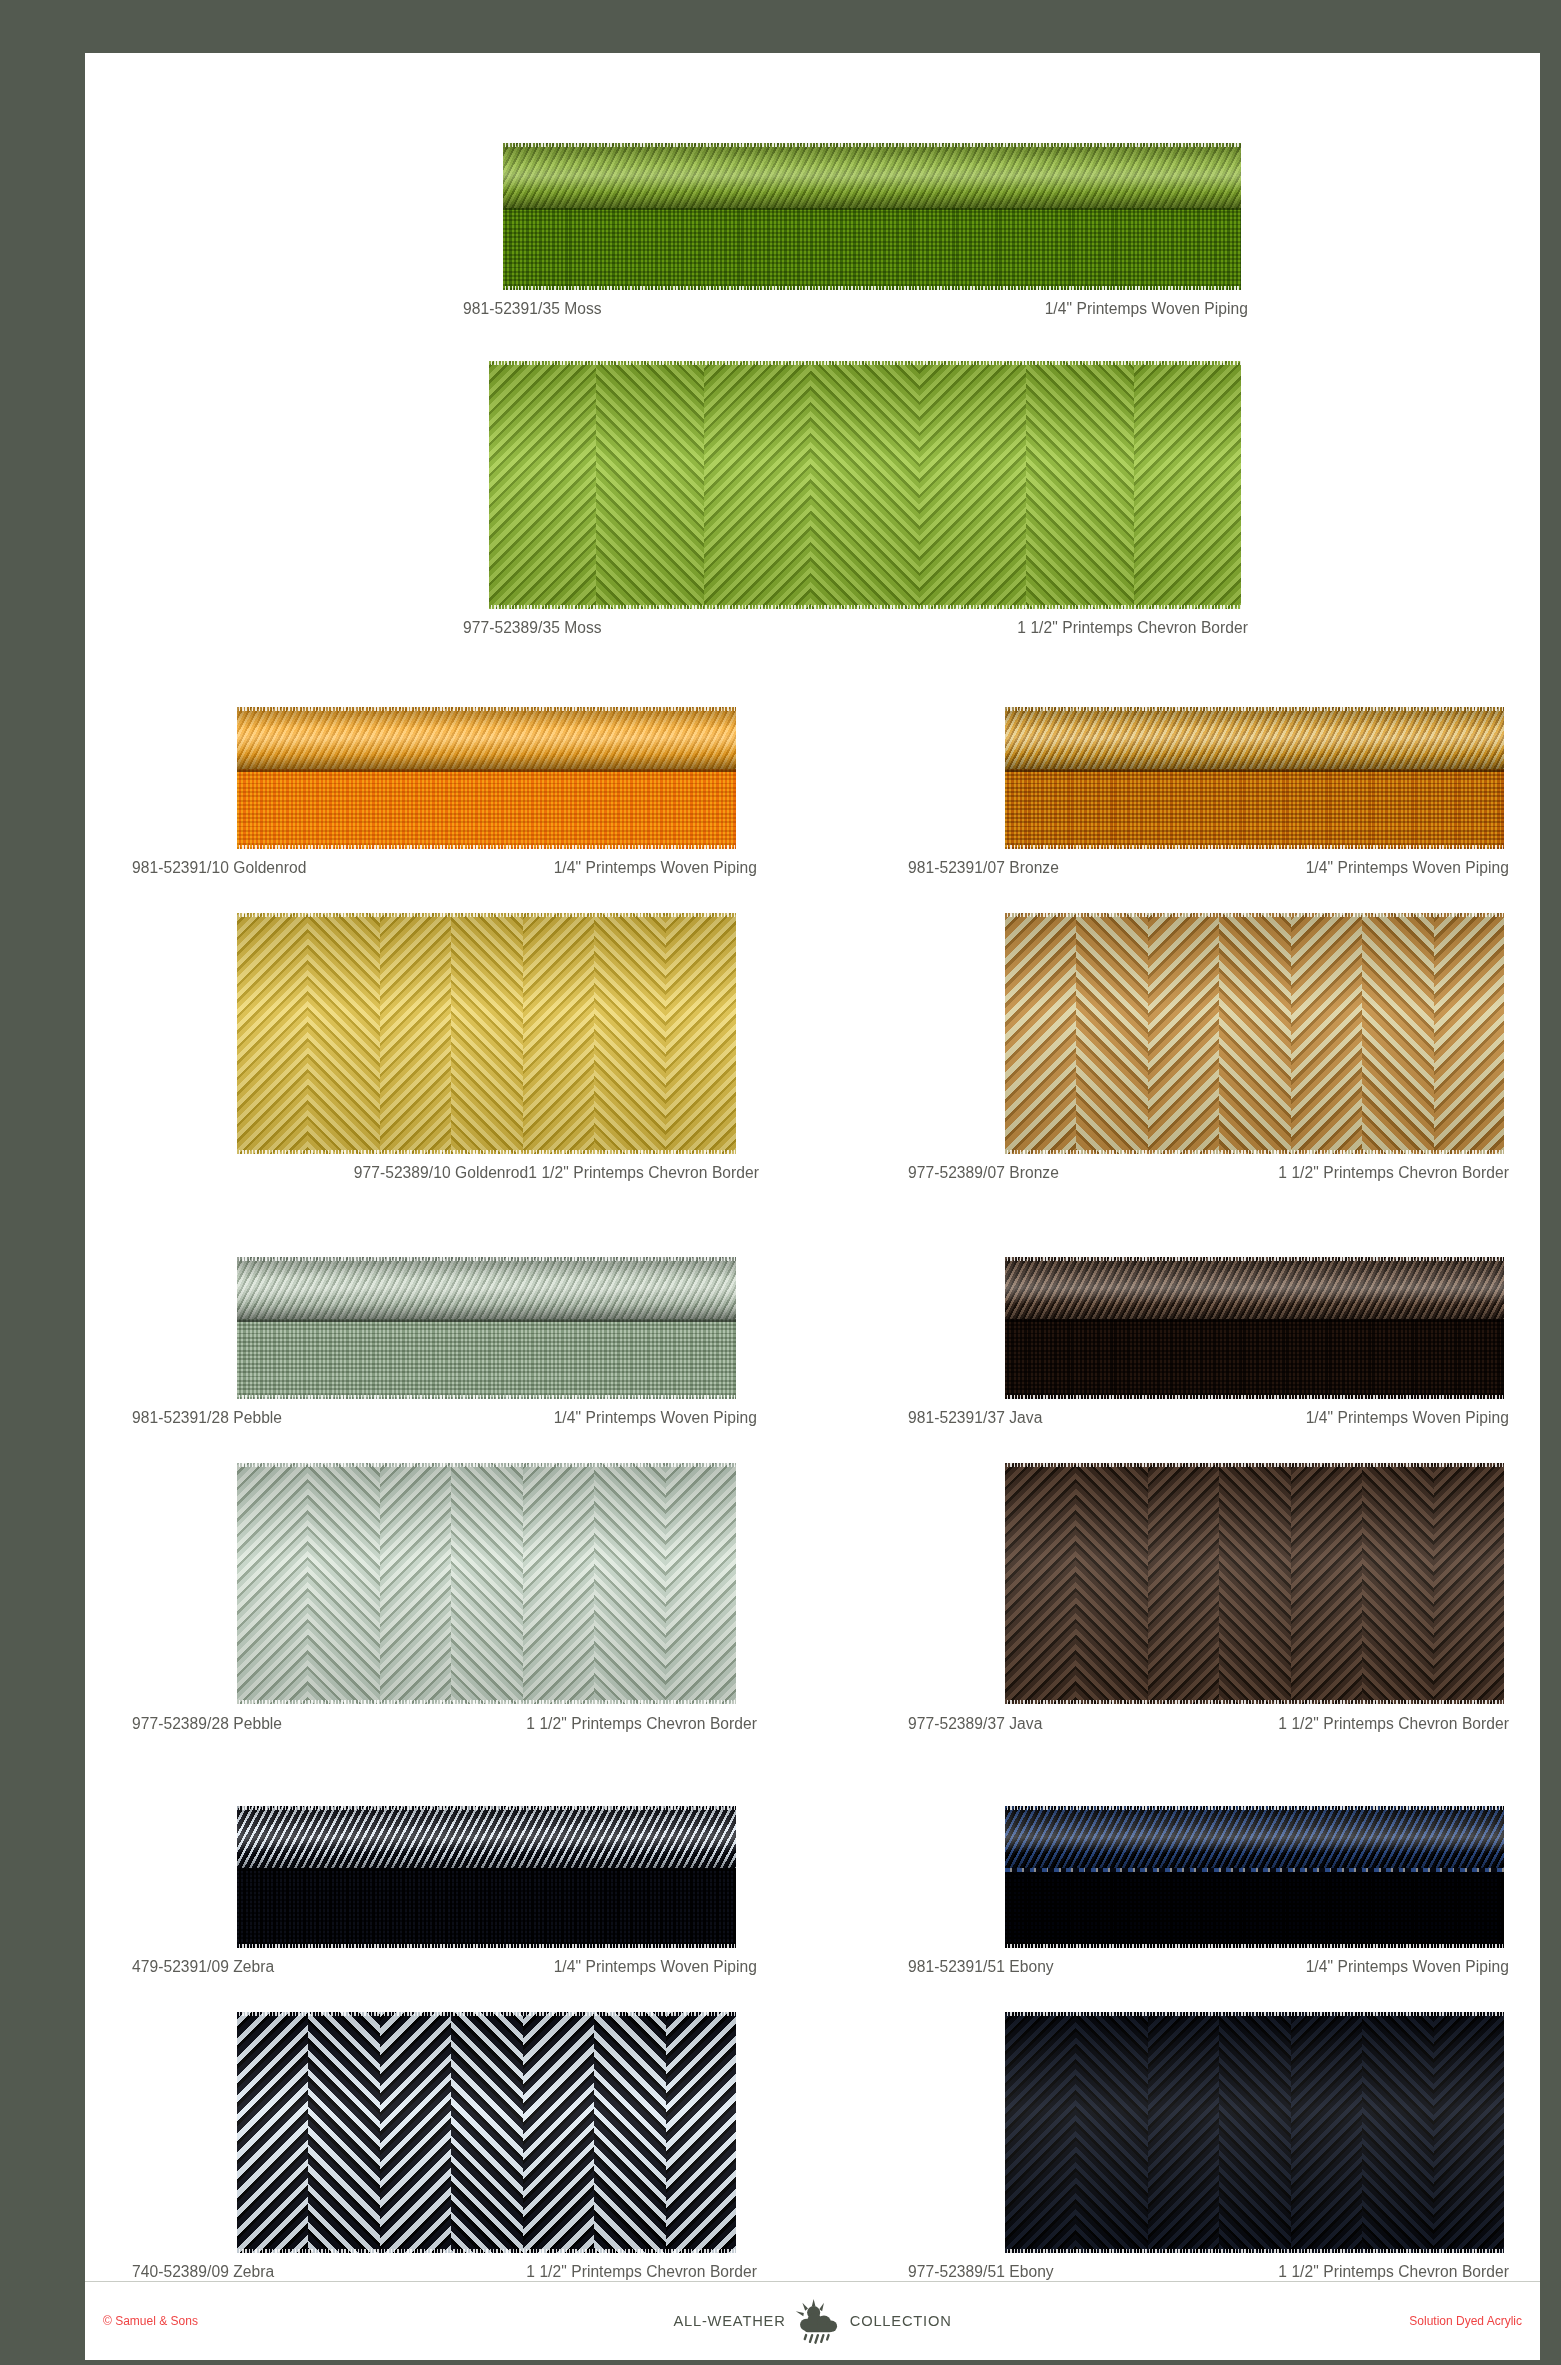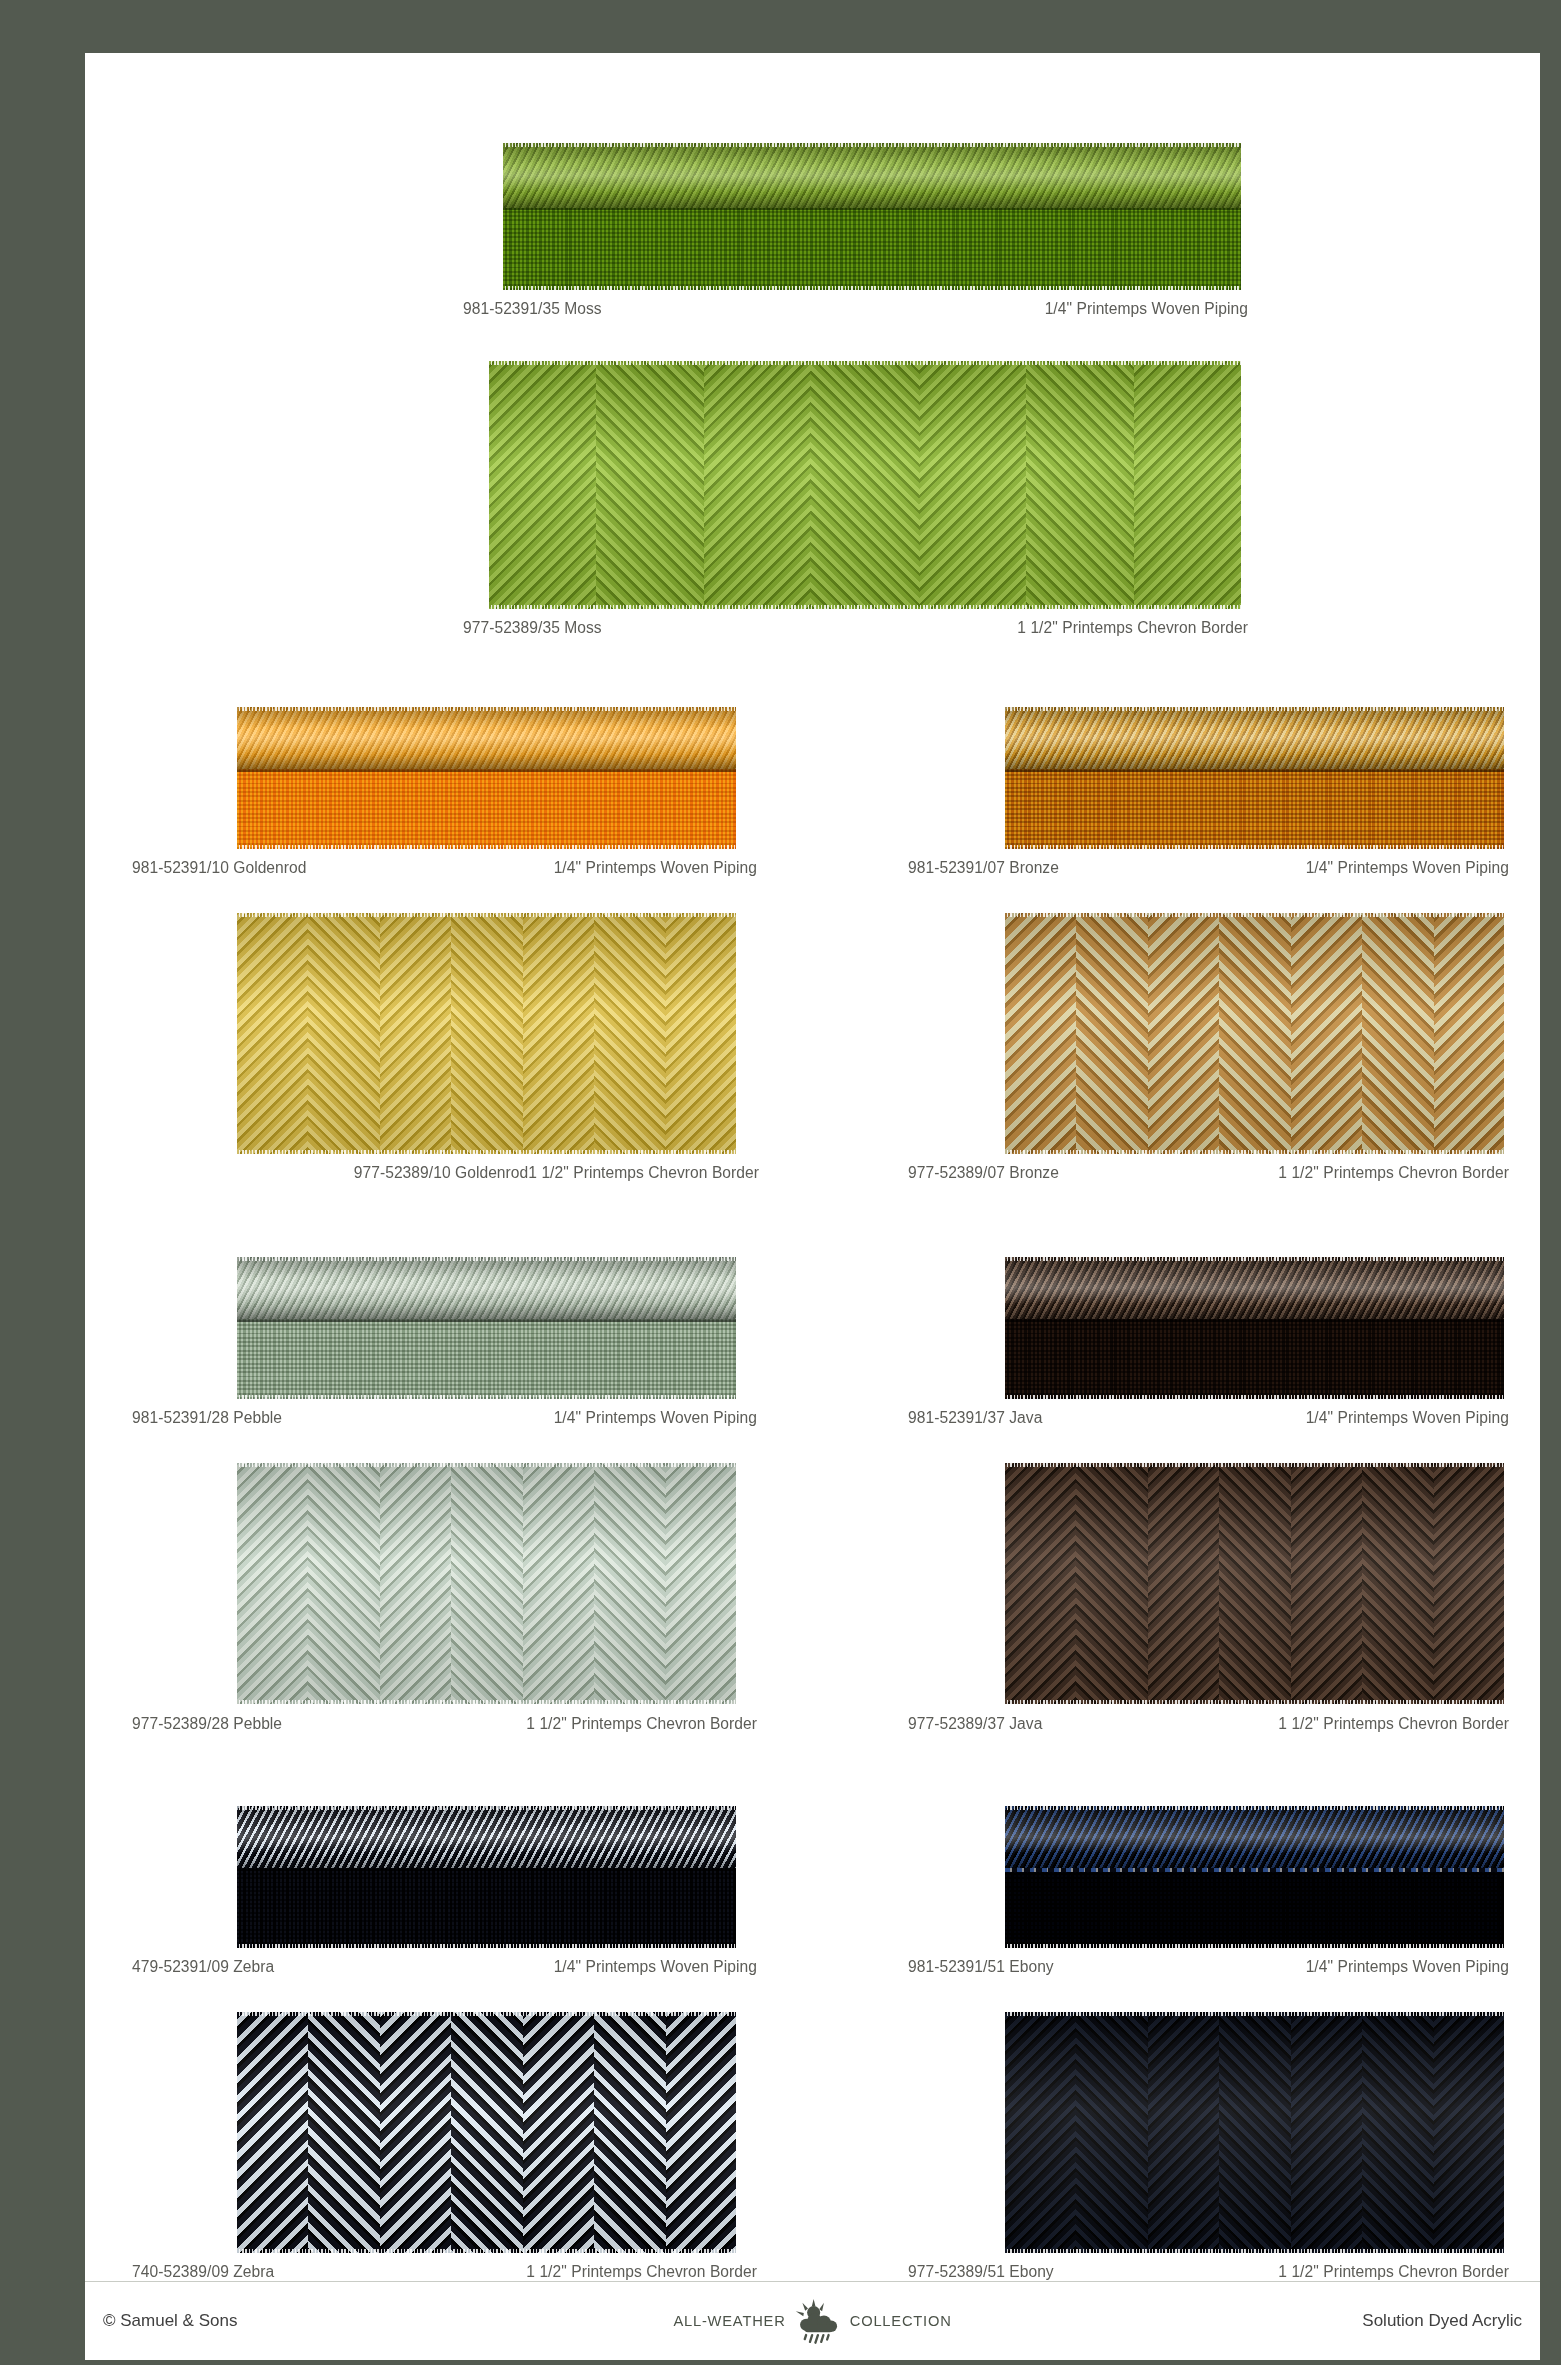--- a/index.html
+++ b/index.html
@@ -109,22 +109,22 @@
     border-top: 1.4px solid #c9ccc6;
   }
   .footer-inner {
     position: relative;
     height: 100%;
     display: flex;
     align-items: center;
     padding: 0 18px;
   }
   .foot-left, .foot-right {
-    font-size: 17px;
-    color: #404040;
+    font-size: 12px;
+    color: #ef4444;
   }
   .foot-left { flex: 0 0 auto; }
   .foot-right { position: absolute; right: 18px; }
   .foot-center {
     position: absolute;
     left: 50%;
     transform: translateX(-50%);
     display: flex;
     align-items: center;
     gap: 6.6px;

